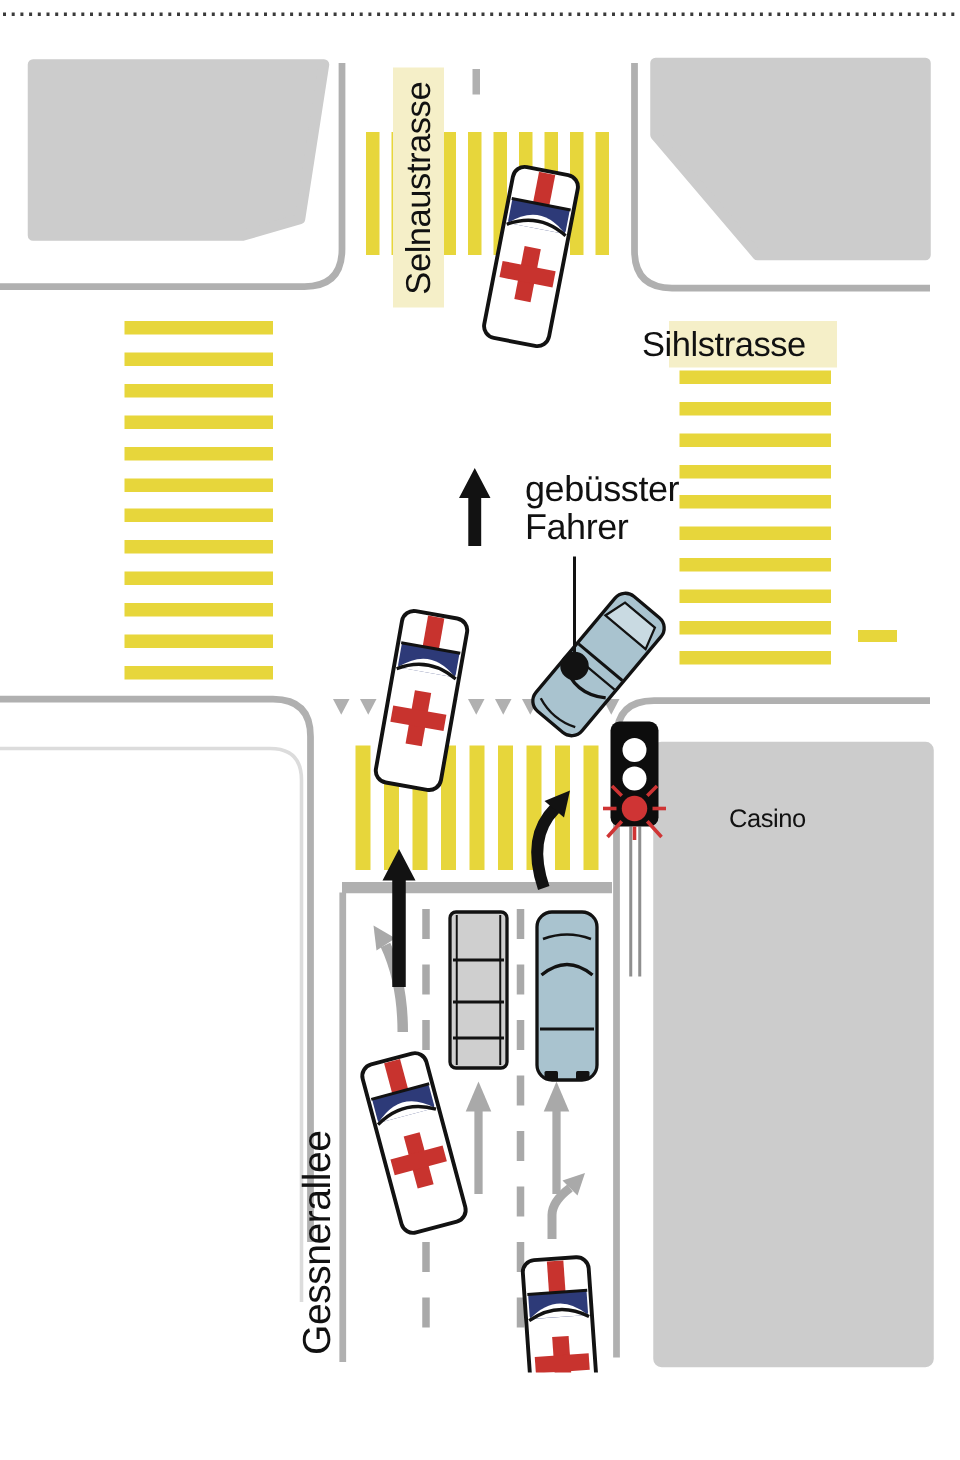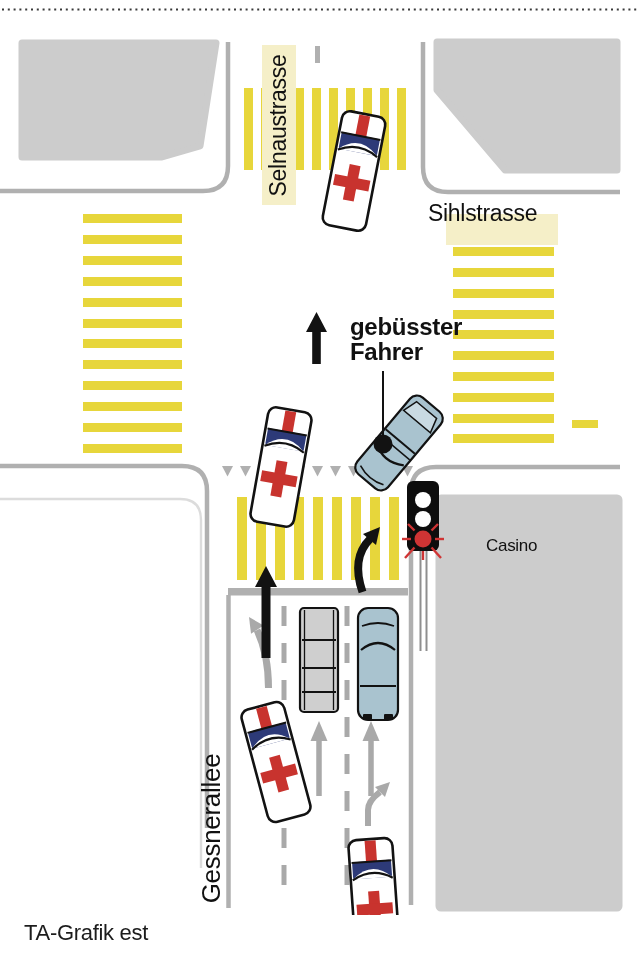--- a/index.html
+++ b/index.html
@@ -232,28 +232,27 @@
 
   <line x1="383" y1="371" x2="383" y2="438" stroke="var(--ink)" stroke-width="2"></line>
   <circle cx="383" cy="444" r="9.5" fill="var(--ink)"></circle>
 </svg>
 
 <div class="band" style="left:262px;top:45px;width:34px;height:160px;">
   <span class="vtext" style="font-size:23px;">Selnaustrasse</span>
 </div>
 
 <div class="hl" style="left:446px;top:214px;width:112px;height:31px;"></div>
-<div class="lbl" style="left:428px;top:200px;font-size:23px;">Sihlstrasse</div>
+<div class="lbl" style="left:428px;top:216px;font-size:23px;">Sihlstrasse</div>
 
 <div class="band" style="left:194px;top:737px;width:36px;height:182px;background:transparent;">
   <span class="vtext" style="font-size:26px;">Gessnerallee</span>
 </div>
 
 <div class="lbl" style="left:486px;top:536px;font-size:17px;">Casino</div>
 
-<div class="lbl" style="left:350px;top:315px;font-size:24px;font-weight:bold;line-height:24.5px;">
+<div class="lbl" style="left:350px;top:315px;font-size:24px;font-weight:normal;line-height:24.5px;">
   <div>gebüsster</div>
   <div>Fahrer</div>
 </div>
 
-<div class="lbl" style="left:24px;top:920px;font-size:22px;color:#1c1c1c;">TA-Grafik est</div>
 
 </div>
 
 </body></html>

